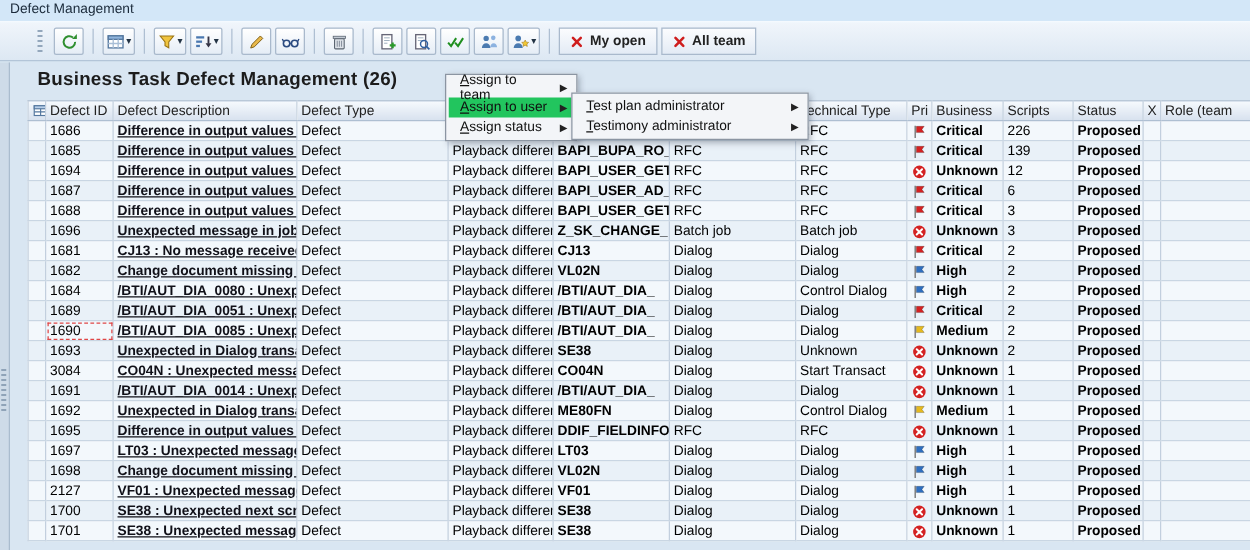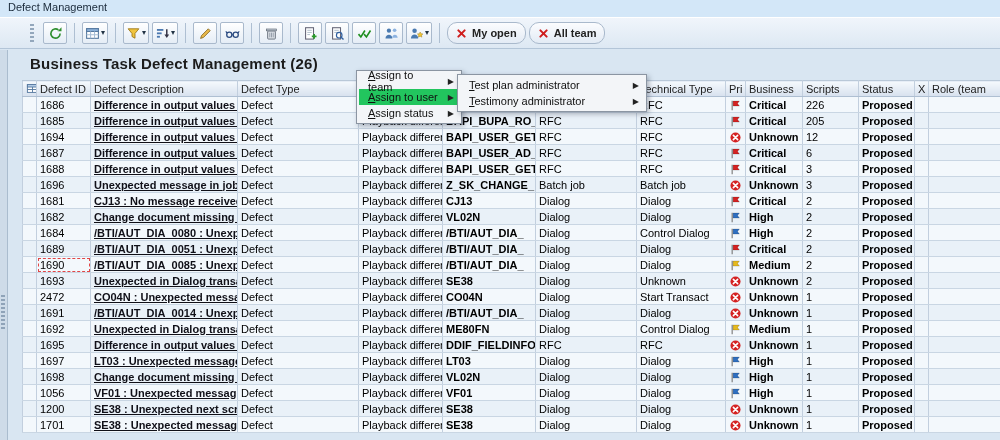--- a/index.html
+++ b/index.html
@@ -26,21 +26,21 @@
   .tbtn{
     height:22px;min-width:24px;margin:0;display:flex;align-items:center;justify-content:center;
     background:linear-gradient(#ffffff,#e5edf6);border:1px solid #a9b9cc;border-radius:2px;
     padding:0 2px;gap:1px;cursor:pointer;font-family:inherit;
   }
   .tbtn .ticon svg{width:15px;height:15px;display:block}
   .dd{font-size:8px;color:#223344;line-height:1}
   .tsep{width:1px;height:20px;background:#aebfd2;margin:0 4px;flex:none}
   .tlbtn{
     height:22px;display:flex;align-items:center;gap:5px;
-    background:linear-gradient(#fbfcfe,#e3ebf5);border:1px solid #a9b9cc;border-radius:10px;
+    background:linear-gradient(#fbfcfe,#e3ebf5);border:1px solid #a9b9cc;border-radius:0;
     padding:0 8px;font-size:11px;font-weight:bold;color:#222;cursor:pointer;font-family:inherit;
   }
   .tlbtn .ticon svg{width:11px;height:11px;display:block}
   .left-strip{
     position:absolute;left:0;top:50px;bottom:0;width:7px;
     background:#cedbe8;border-right:1px solid #aabcce;
   }
   .left-strip .sgrip{
     position:absolute;left:1px;top:245px;width:4px;height:34px;
     background:repeating-linear-gradient(#8fa3b8 0 2px,transparent 2px 4px);
@@ -69,21 +69,21 @@
   td.desc{font-weight:bold;text-decoration:underline;color:#101018;cursor:pointer}
   td.bold{font-weight:bold}
   td.pricell{padding:1px 3px 0 3px}
   td.pricell svg{width:13px;height:13px;display:block}
   th.iconhead svg{width:13px;height:13px;display:block}
   td.cellcursor{outline:1px dashed #e04646;outline-offset:-2px}
   .menu{
     position:absolute;background:#f3f5f8;border:1px solid #8b95a2;
     box-shadow:2px 2px 5px rgba(40,50,70,.35);padding:2px;z-index:20;font-size:11px;
   }
-  #menu1{left:356px;top:70px;width:100px}
+  #menu1{left:356px;top:59px;width:100px}
   #menu2{left:457px;top:74px;width:184px}
   .mitem{
     height:16px;display:flex;align-items:center;padding:0 5px 0 9px;color:#101010;cursor:pointer;
   }
   .mitem.hl{background:#22c55e}
   .mlabel u{text-decoration:underline}
   .marrow{margin-left:auto;font-size:8px;color:#222;padding-left:10px}
 </style>
 </head>
 <body>
@@ -301,21 +301,21 @@
           <td>Defect</td>
           <td>Playback difference</td>
           <td class="bold">BAPI_BUPA_RO_</td>
           <td>RFC</td>
           <td>RFC</td>
           <td class="pricell"><span><svg viewBox="0 0 14 14">
                 <path d="M3.4 1.8v10.4" stroke="#777" stroke-width="1.2"></path>
                 <path d="M4.4 2.2h6.8L9.2 4.9l2 2.7H4.4z" fill="#d42222" stroke="rgba(0,0,0,.35)" stroke-width="0.5"></path>
               </svg></span></td>
           <td class="bold">Critical</td>
-          <td>205</td>
+          <td>139</td>
           <td class="bold">Proposed</td>
           <td></td>
           <td></td>
         </tr>
         <tr class="even">
           <td></td>
           <td>1694</td>
           <td class="desc">Difference in output values in RFC BAP</td>
           <td>Defect</td>
           <td>Playback difference</td>
@@ -498,21 +498,21 @@
                 <path d="M4.7 4.7l4.6 4.6M9.3 4.7l-4.6 4.6" stroke="#fff" stroke-width="1.7" stroke-linecap="round"></path>
               </svg></span></td>
           <td class="bold">Unknown</td>
           <td>2</td>
           <td class="bold">Proposed</td>
           <td></td>
           <td></td>
         </tr>
         <tr class="even">
           <td></td>
-          <td>2472</td>
+          <td>3084</td>
           <td class="desc">CO04N : Unexpected message : E077(C</td>
           <td>Defect</td>
           <td>Playback difference</td>
           <td class="bold">CO04N</td>
           <td>Dialog</td>
           <td>Start Transact</td>
           <td class="pricell"><span><svg viewBox="0 0 14 14">
                 <circle cx="7" cy="7" r="5.4" fill="#d42222"></circle>
                 <path d="M4.7 4.7l4.6 4.6M9.3 4.7l-4.6 4.6" stroke="#fff" stroke-width="1.7" stroke-linecap="round"></path>
               </svg></span></td>
@@ -612,40 +612,40 @@
                 <path d="M4.4 2.2h6.8L9.2 4.9l2 2.7H4.4z" fill="#2f6fc0" stroke="rgba(0,0,0,.35)" stroke-width="0.5"></path>
               </svg></span></td>
           <td class="bold">High</td>
           <td>1</td>
           <td class="bold">Proposed</td>
           <td></td>
           <td></td>
         </tr>
         <tr class="even">
           <td></td>
-          <td>1056</td>
+          <td>2127</td>
           <td class="desc">VF01 : Unexpected message : E033(VF)</td>
           <td>Defect</td>
           <td>Playback difference</td>
           <td class="bold">VF01</td>
           <td>Dialog</td>
           <td>Dialog</td>
           <td class="pricell"><span><svg viewBox="0 0 14 14">
                 <path d="M3.4 1.8v10.4" stroke="#777" stroke-width="1.2"></path>
                 <path d="M4.4 2.2h6.8L9.2 4.9l2 2.7H4.4z" fill="#2f6fc0" stroke="rgba(0,0,0,.35)" stroke-width="0.5"></path>
               </svg></span></td>
           <td class="bold">High</td>
           <td>1</td>
           <td class="bold">Proposed</td>
           <td></td>
           <td></td>
         </tr>
         <tr class="odd">
           <td></td>
-          <td>1200</td>
+          <td>1700</td>
           <td class="desc">SE38 : Unexpected next screen : SAPM</td>
           <td>Defect</td>
           <td>Playback difference</td>
           <td class="bold">SE38</td>
           <td>Dialog</td>
           <td>Dialog</td>
           <td class="pricell"><span><svg viewBox="0 0 14 14">
                 <circle cx="7" cy="7" r="5.4" fill="#d42222"></circle>
                 <path d="M4.7 4.7l4.6 4.6M9.3 4.7l-4.6 4.6" stroke="#fff" stroke-width="1.7" stroke-linecap="round"></path>
               </svg></span></td>

